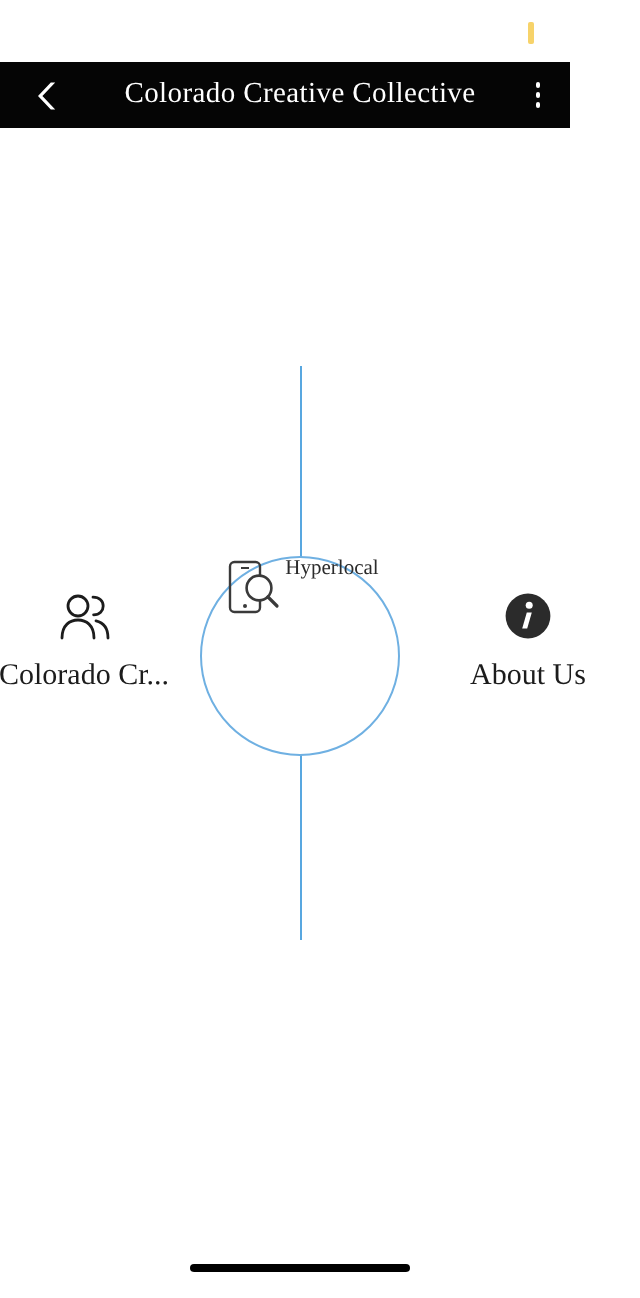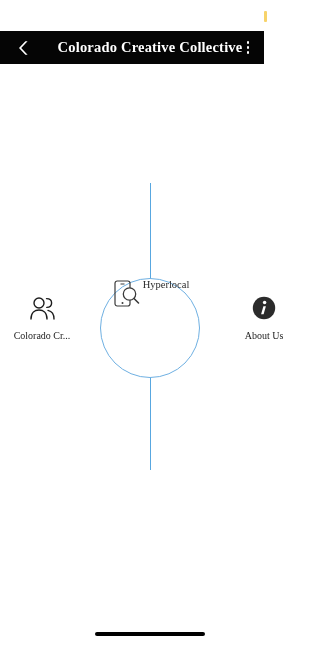--- a/index.html
+++ b/index.html
@@ -25,23 +25,23 @@
     position:absolute;
     left:264px; top:11px;
     width:3px; height:11px;
     background:#f7d36a;
     border-radius:1px;
   }
 
   
   .app-bar {
     position:absolute; left:0; top:31px;
-    width:264px; height:33px;
+    width:285px; height:33px;
     background:#050505;
-    display:flex; align-items:center;font-weight:bold;
+    display:flex; align-items:center;
   }
   .back-btn {
     position:absolute; left:9px; top:0;
     width:28px; height:33px;
     display:flex; align-items:center; justify-content:center;
     cursor:pointer;
   }
   .back-btn svg { display:block; }
   .app-title {
     position:absolute; left:0; top:0;
@@ -106,21 +106,21 @@
     display:flex; flex-direction:column;
     align-items:center;
     cursor:pointer;
   }
   .node-left  { left:-3px;  top:231px; }
   .node-right { left:219px; top:231px;text-align:center; }
 
   .node-icon { height:26px; display:flex; align-items:center; justify-content:center; }
   .node-label {
     margin-top:9px;
-    font-size:10px;
+    font-size:15px;
     color:#1c1c1c;
     font-family:"Liberation Serif", "DejaVu Serif", serif;
     white-space:nowrap;
   }
 
   
   .home-indicator {
     position:absolute;
     left:50%; transform:translateX(-50%);
     bottom:13px;

